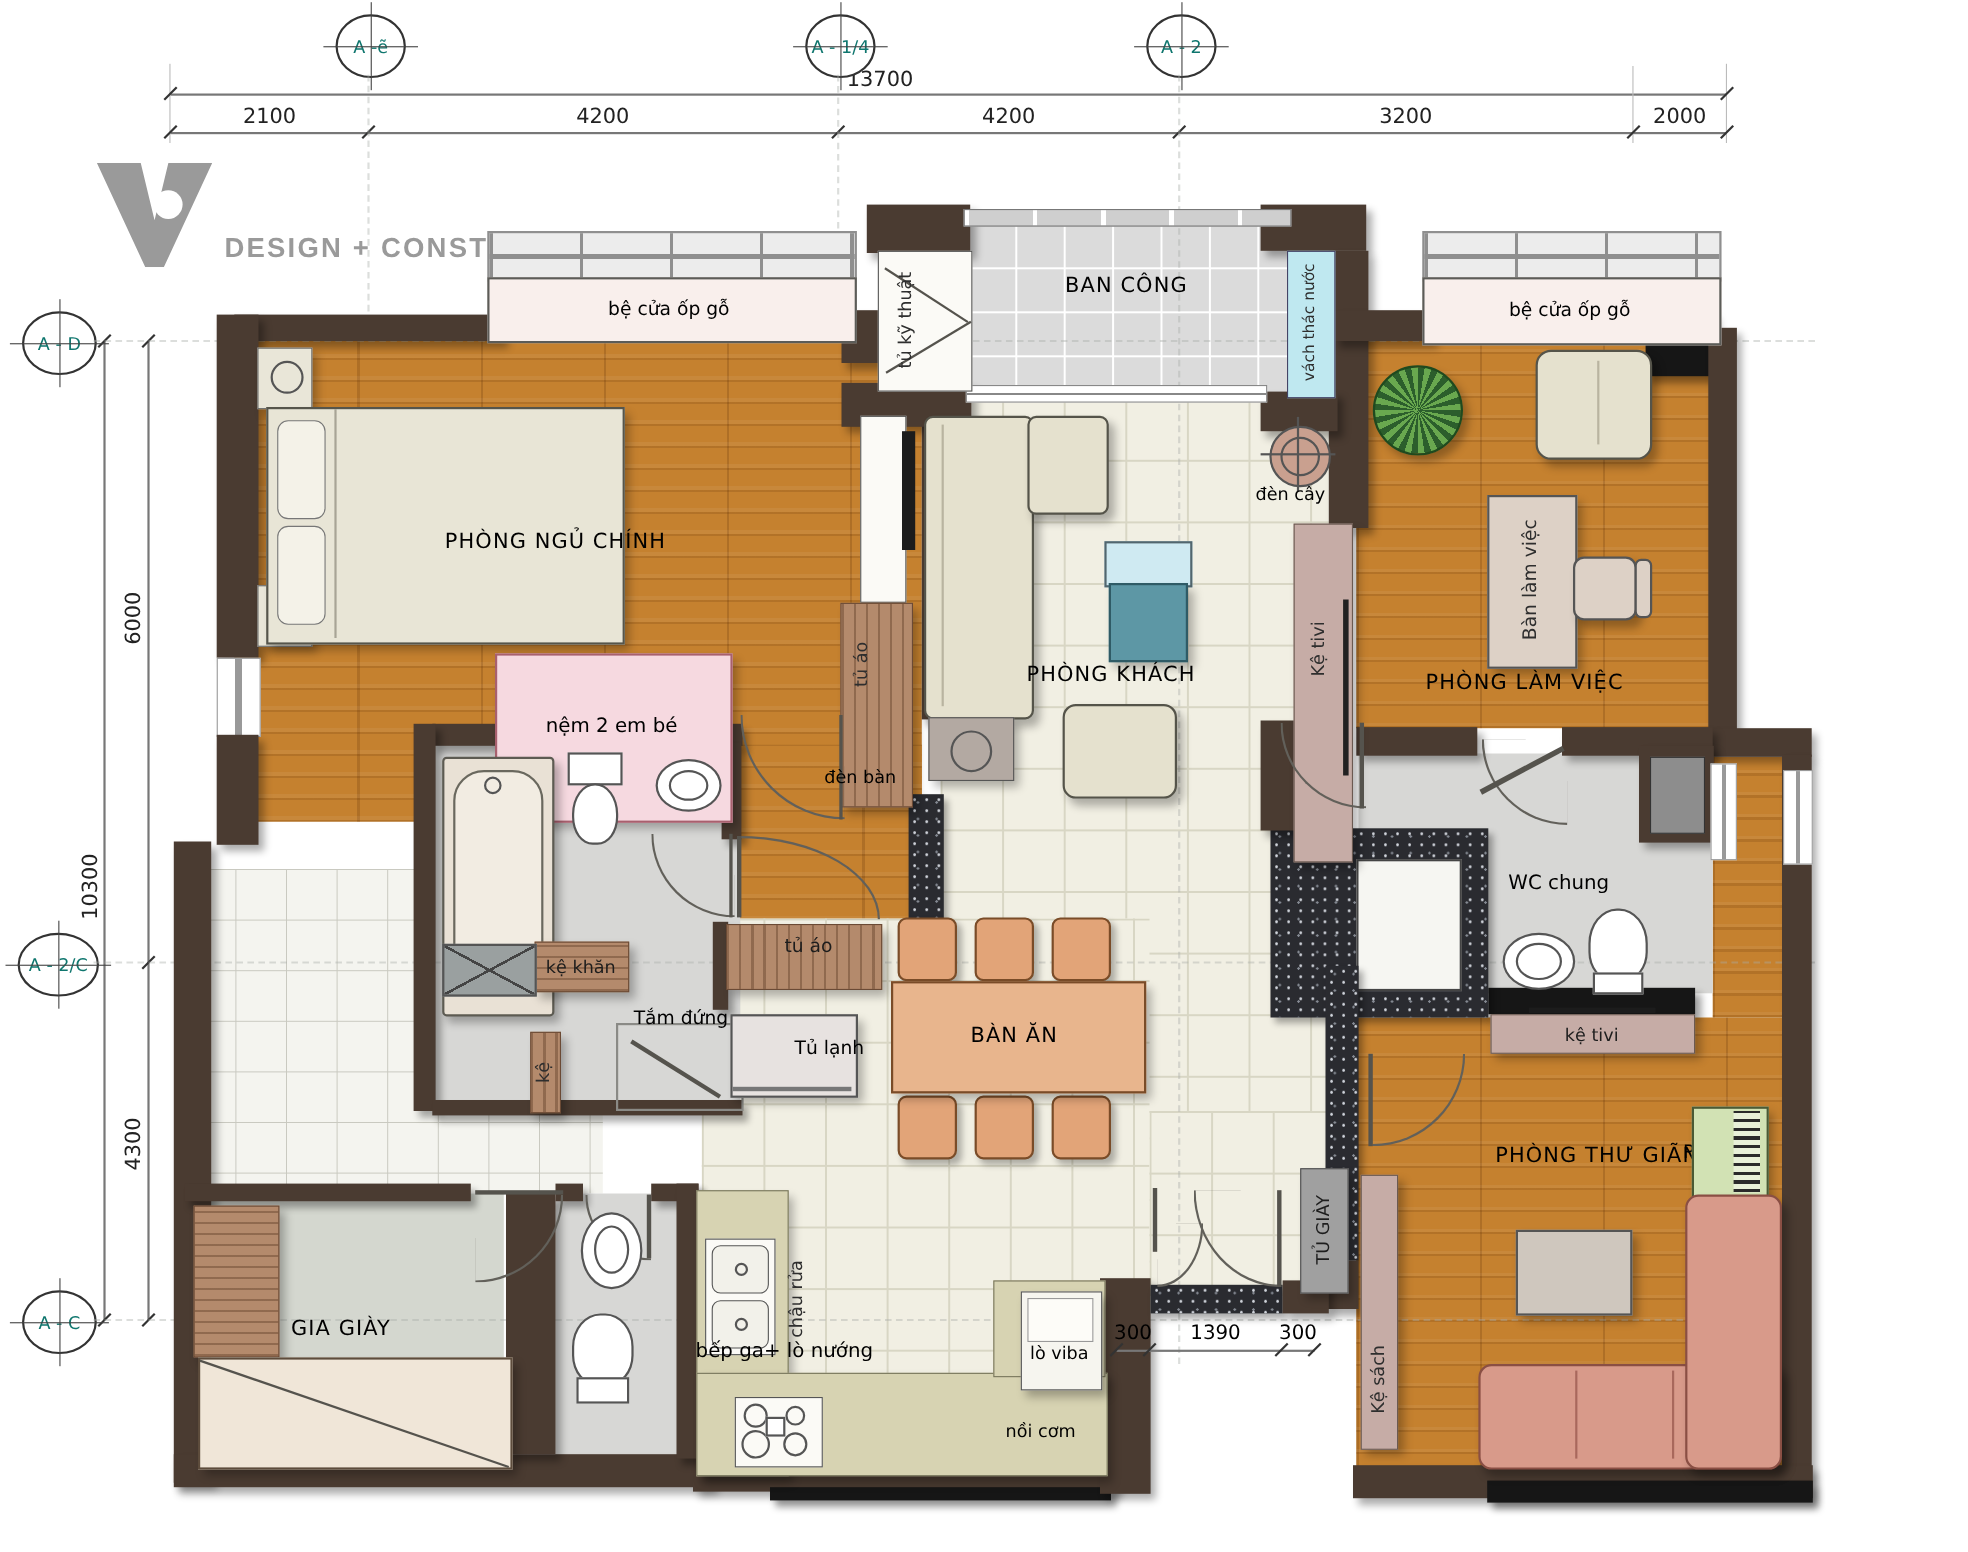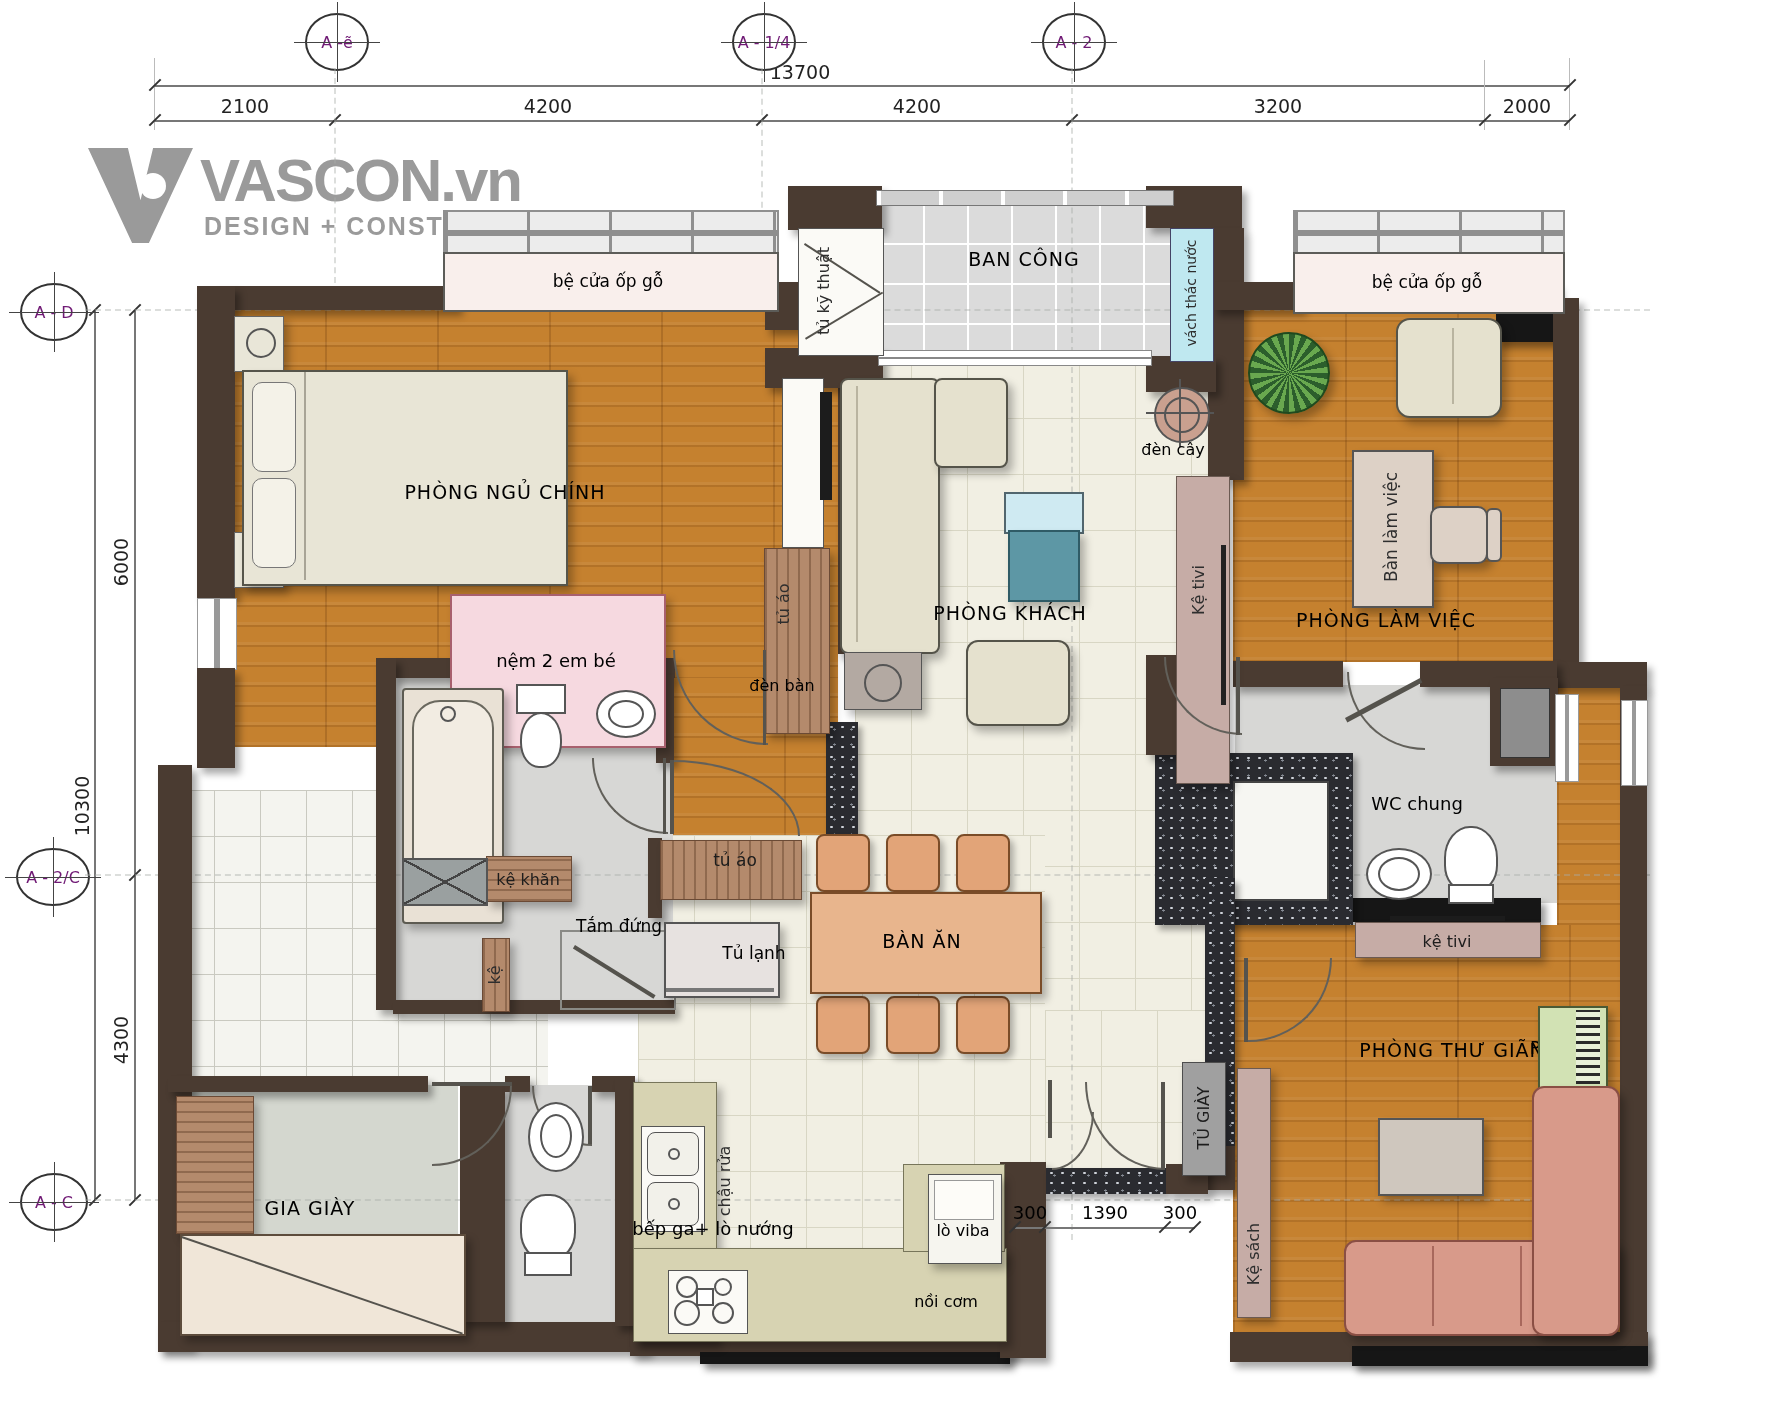--- a/index.html
+++ b/index.html
@@ -45,21 +45,21 @@
   .vlab{position:absolute;writing-mode:vertical-rl;transform:translate(-50%,-50%) rotate(180deg);white-space:nowrap;color:#2e2e2e}
   .room{font-size:19px;letter-spacing:1px}
   .item{font-size:16px}
   .dim{font-size:19px;color:#222}
   .dline{position:absolute;background:#777}
   .hair{position:absolute;background:#bbb}
   .tick{position:absolute;width:16px;height:2px;background:#333;transform:rotate(-45deg)}
   .dashV{position:absolute;width:0;border-left:2px dashed #a9ada9;opacity:.4}
   .dashH{position:absolute;height:0;border-top:2px dashed #a9ada9;opacity:.4}
   .bub{position:absolute;width:60px;height:54px;border:2px solid #333;border-radius:50%;background:#fff;
-       display:flex;align-items:center;justify-content:center;font-size:16px;color:#701a75}
+       display:flex;align-items:center;justify-content:center;font-size:16px;color:#0f766e}
   .bub::before{content:"";position:absolute;left:50%;top:-13px;bottom:-13px;border-left:1.5px solid #444}
   .bub::after{content:"";position:absolute;top:50%;left:-13px;right:-13px;border-top:1.5px solid #444}
   .arc{position:absolute;border:0 solid #62605a}
   .leaf{position:absolute;background:#55534d}
   .winsill{position:absolute;background:#f9efec;border:2px solid #5c5c58}
   .winframe{position:absolute;background:#ececec;border:2px solid #8f8f8f;
     background-image:linear-gradient(transparent 44%,#8f8f8f 44% 56%,transparent 56%),
                      repeating-linear-gradient(90deg,#8f8f8f 0 3px,transparent 3px 82px)}
   .glassV{position:absolute;background:#fff;border:1px solid #999;
     background-image:linear-gradient(90deg,transparent 42%,#999 42% 58%,transparent 58%)}
@@ -71,21 +71,20 @@
     color:#9a9a9a;font-size:25px;letter-spacing:2px}
 </style>
 </head>
 <body>
 
 <div id="sheet">
 
   <div class="abs" style="left:88px;top:148px;width:105px;height:95px;background:#9a9a9a;
               clip-path:polygon(0 0,38% 0,50% 55%,62% 0,100% 0,58% 100%,42% 100%)"></div>
   <div class="abs" style="left:140px;top:173px;width:26px;height:26px;border-radius:50%;background:#fff"></div>
-  <div class="logo-brand" style="left:200px;top:146px">VASCON.vn</div>
   <div class="logo-tag" style="left:204px;top:212px">DESIGN + CONSTRUCTION</div>
 
   <div class="dline" style="left:155px;top:85px;width:1415px;height:2px"></div>
   <div class="dline" style="left:155px;top:120px;width:1415px;height:2px"></div>
   <div class="hair" style="left:154px;top:58px;width:1px;height:72px"></div>
   <div class="hair" style="left:1484px;top:60px;width:1px;height:70px"></div>
   <div class="hair" style="left:1569px;top:58px;width:1px;height:72px"></div>
   <div class="tick" style="left:147px;top:84px"></div>
   <div class="tick" style="left:1562px;top:84px"></div>
   <div class="tick" style="left:147px;top:119px"></div>
@@ -273,21 +272,21 @@
   <div class="chair" style="left:886px;top:996px"></div>
   <div class="chair" style="left:956px;top:996px"></div>
   <div class="abs sh" style="left:810px;top:892px;width:228px;height:98px;background:#e8b58d;border:2px solid #7a4c28"></div>
   <div class="lab room" style="left:922px;top:941px">BÀN ĂN</div>
 
   <div class="beige sh" style="left:840px;top:378px;width:96px;height:272px"></div>
   <div class="beige sh" style="left:934px;top:378px;width:70px;height:86px"></div>
   <div class="abs" style="left:856px;top:386px;width:2px;height:256px;background:#b9b4a0"></div>
   <div class="abs sh" style="left:844px;top:652px;width:76px;height:56px;background:#b3a9a2;border:1.5px solid #555"></div>
   <div class="ring" style="left:864px;top:664px;width:34px;height:34px"></div>
-  <div class="lab item" style="left:782px;top:685px">đèn bàn</div>
+  <div class="lab item" style="left:782px;top:706px">đèn bàn</div>
   <div class="beige sh" style="left:966px;top:640px;width:100px;height:82px;border-radius:12px"></div>
   <div class="abs" style="left:1004px;top:492px;width:76px;height:38px;background:#cfeaf2;border:2px solid #52666e"></div>
   <div class="abs sh" style="left:1008px;top:530px;width:68px;height:68px;background:#5d97a5;border:2px solid #2f5b66"></div>
   <div class="lab room" style="left:1010px;top:613px">PHÒNG KHÁCH</div>
   <div class="abs" style="left:1154px;top:387px;width:52px;height:52px;background:#c9a08f;border:2px solid #555;border-radius:50%"></div>
   <div class="ring" style="left:1164px;top:397px;width:32px;height:32px"></div>
   <div class="abs" style="left:1179px;top:379px;width:2px;height:68px;background:#555"></div>
   <div class="abs" style="left:1146px;top:412px;width:68px;height:2px;background:#555"></div>
   <div class="lab item" style="left:1173px;top:449px">đèn cây</div>
   <div class="mauve sh" style="left:1176px;top:476px;width:52px;height:306px"></div>

